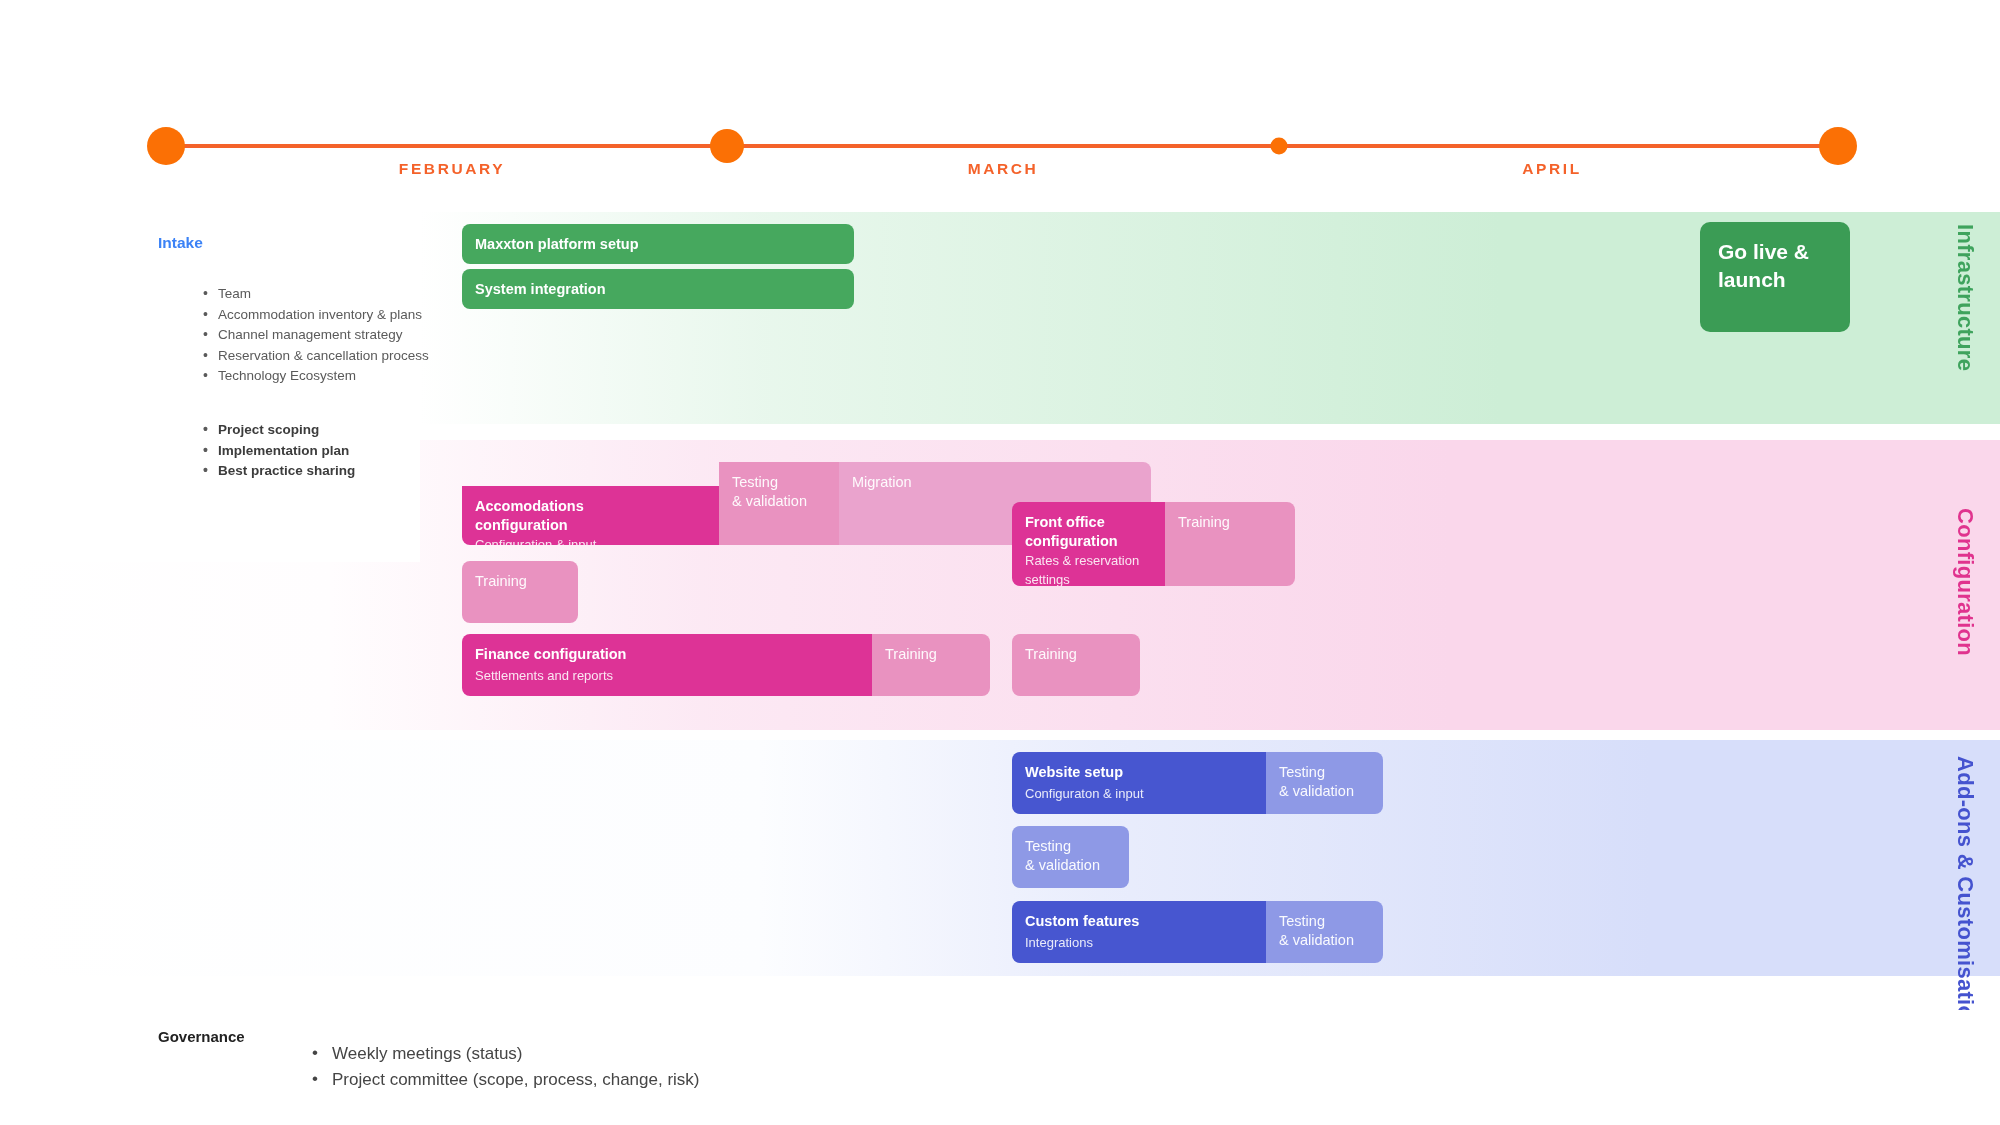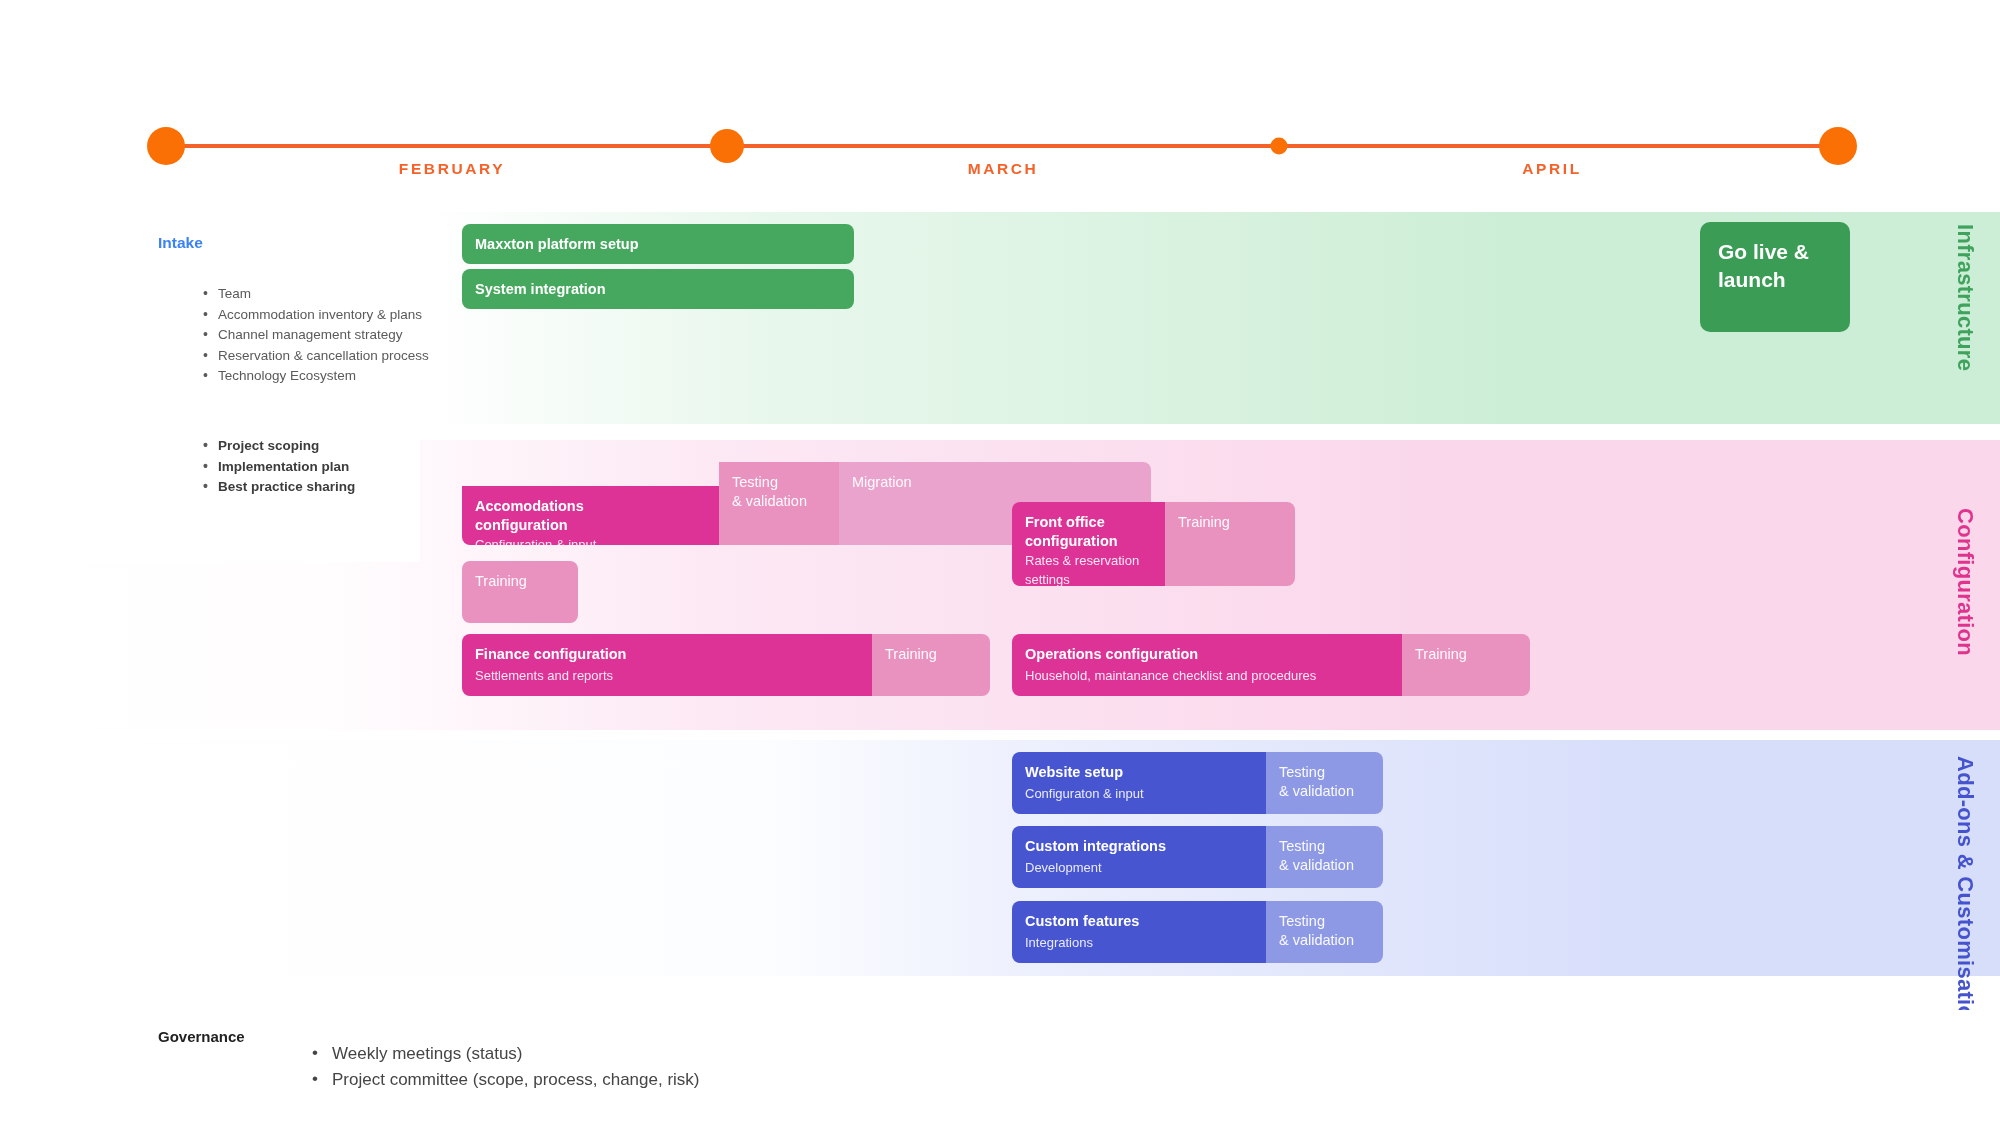--- a/index.html
+++ b/index.html
@@ -107,21 +107,21 @@
     position: relative;
     padding-left: 15px;
     white-space: nowrap;
   }
   .intake-list li::before {
     content: "\2022";
     position: absolute; left: 0; top: -1px;
     color: #5a5a5a; font-size: 14px;
   }
   .intake-list.bold li { font-weight: bold; color: #3c3c3c; }
-  .intake-list.group2 { top: 420px; }
+  .intake-list.group2 { top: 404px; }
 
   
   #governance { position: absolute; left: 0; top: 1010px; width: 2000px; height: 100px; background: #fff; }
   .gov-title {
     position: absolute; left: 158px; top: 1028px;
     font-size: 15px; font-weight: bold; color: #222;
   }
   .gov-list { position: absolute; left: 272px; top: 1025px; }
   .gov-list li {
     list-style: none; position: relative; padding-left: 20px;
@@ -277,43 +277,35 @@
     <div class="bar" style="left: 462px; top: 634px; height: 62px;">
       <div class="seg p-main" style="width: 410px;">
         <div class="t">Finance configuration</div>
         <div class="s">Settlements and reports</div>
       </div>
       <div class="seg p-light sub" style="width: 118px;">
         <div class="t">Training</div>
       </div>
     </div>
     <div class="bar" style="left: 1012px; top: 634px; height: 62px;">
-      <div class="seg p-main" style="width: 390px;">
-        <div class="t">Operations configuration</div>
-        <div class="s">Household, maintanance checklist and procedures</div>
-      </div>
       <div class="seg p-light sub" style="width: 128px;">
         <div class="t">Training</div>
       </div>
     </div>
     <div class="bar" style="left: 1012px; top: 752px; height: 62px;">
       <div class="seg b-main" style="width: 254px;">
         <div class="t">Website setup</div>
         <div class="s">Configuraton &amp; input</div>
       </div>
       <div class="seg b-light sub" style="width: 117px;">
         <div class="t">Testing
 &amp; validation</div>
       </div>
     </div>
     <div class="bar" style="left: 1012px; top: 826px; height: 62px;">
-      <div class="seg b-main" style="width: 254px;">
-        <div class="t">Custom integrations</div>
-        <div class="s">Development</div>
-      </div>
       <div class="seg b-light sub" style="width: 117px;">
         <div class="t">Testing
 &amp; validation</div>
       </div>
     </div>
     <div class="bar" style="left: 1012px; top: 901px; height: 62px;">
       <div class="seg b-main" style="width: 254px;">
         <div class="t">Custom features</div>
         <div class="s">Integrations</div>
       </div>

